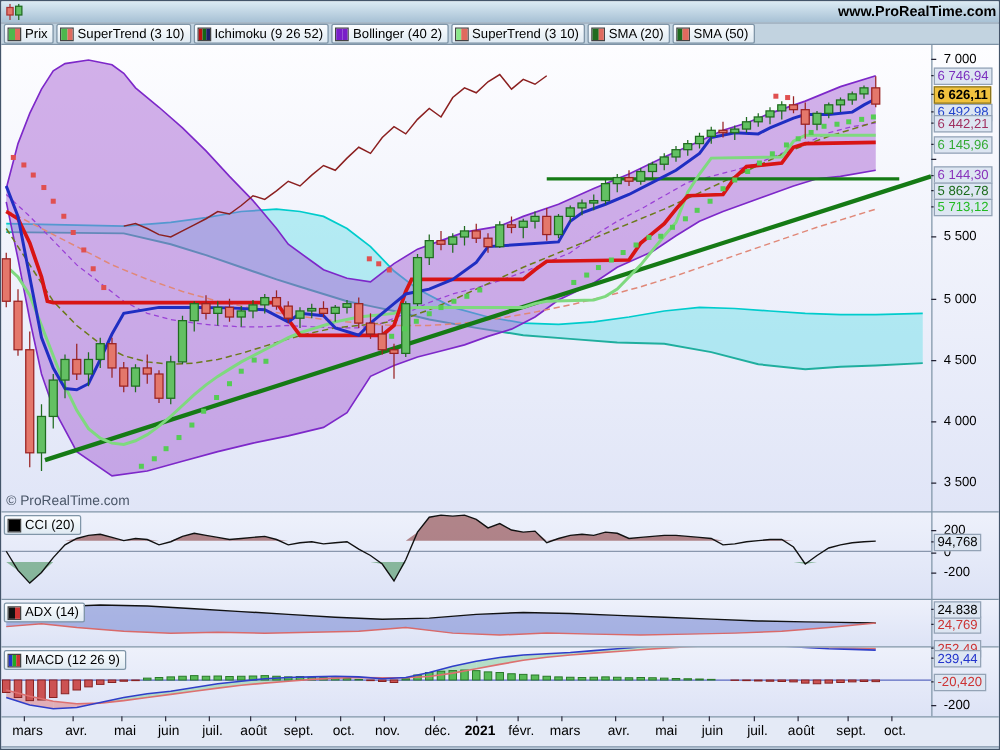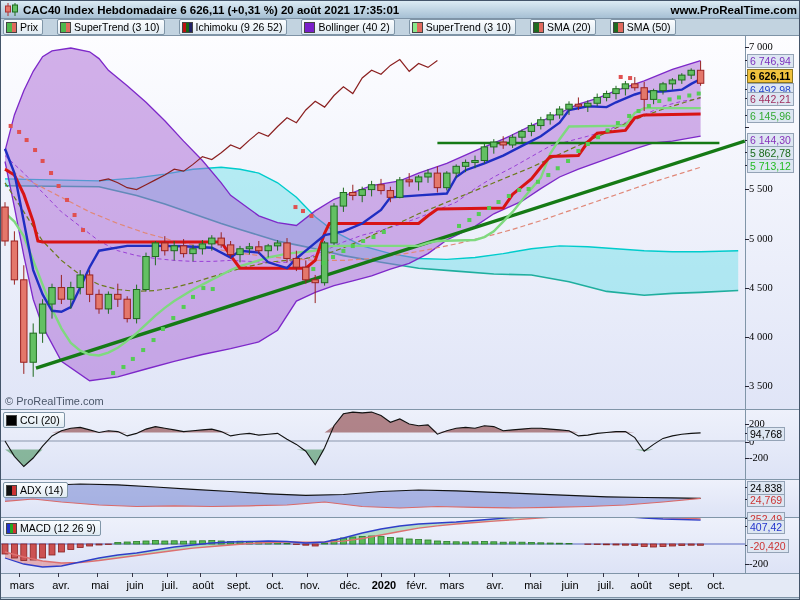--- a/index.html
+++ b/index.html
@@ -7,29 +7,29 @@
        font-family:"Liberation Sans",sans-serif;border:1px solid #44556a;box-sizing:border-box;
        background:linear-gradient(#fbfcff,#dfe4f6);}
   .abs{position:absolute;}
   #titlebar{left:0;top:0;width:800px;height:17px;
      background:linear-gradient(#dcebf4,#a6c0d4);border-bottom:1px solid #7e93a6;
      display:flex;align-items:center;font-size:11.5px;font-weight:bold;color:#000;}
   #titlebar .ttl{margin-left:22px;}
   #titlebar .site{margin-left:auto;margin-right:4px;}
   #legendbar{left:0;top:18px;width:800px;height:17px;background:#c2d3e0;
      border-bottom:1px solid #7e93a6;display:flex;align-items:center;padding-left:2px;box-sizing:border-box;}
-  .chip{display:inline-flex;align-items:center;height:14px;margin-right:14px;padding:0 4px 0 2px;
+  .chip{display:inline-flex;align-items:center;height:14px;margin-right:2px;padding:0 4px 0 2px;
      border:1px solid #8096a8;border-radius:2px;background:linear-gradient(#fbfdff,#dfeaf2);
      font-size:10.5px;color:#000;white-space:nowrap;}
   .chip .sw{display:inline-flex;width:9px;height:9px;border:1px solid #444;margin-right:3px;}
   .chip .sw i{flex:1;}
   .panelchip{position:absolute;z-index:6;}
   .pricelabel{position:absolute;left:746px;font-size:10.5px;line-height:12px;white-space:nowrap;}
   .boxed{background:#dde6f2;border:1px solid #94a3b6;padding:0 2px;}
-  .ticktext{color:#000;padding-left:2px;font-family:Liberation Serif, serif;}
+  .ticktext{color:#000;padding-left:8px;}
   .axtick{position:absolute;left:744px;width:4px;height:1px;background:#223;}
   .monthlabel{position:absolute;top:578px;font-size:11px;color:#000;}
   .monthtick{position:absolute;top:572px;width:1px;height:4px;background:#334;}
   .sep{position:absolute;left:0;width:800px;height:1px;background:#8095a8;z-index:5;}
   #vaxis{position:absolute;left:744px;top:35px;width:1px;height:537px;background:#8095a8;z-index:4;}
   #watermark{position:absolute;left:4px;top:394px;font-size:11px;color:#4a5668;z-index:6;}
   #bottomedge{position:absolute;left:0;top:596px;width:800px;height:4px;
      background:linear-gradient(#c3d4e2,#8fa9c0);border-top:1px solid #7e93a6;}
   svg{position:absolute;left:0;top:0;z-index:3;}
   .bg{position:absolute;left:0;width:800px;}
@@ -38,21 +38,20 @@
 <body>
 
 <div id="app">
   <div id="titlebar" class="abs">
     <svg class="abs" style="left:3px;top:2px" width="16" height="13">
       <line x1="4" y1="0" x2="4" y2="13" stroke="#aa3333" stroke-width="1"></line>
       <rect x="1.5" y="3" width="5" height="6" fill="#e4776b" stroke="#aa3333"></rect>
       <line x1="11" y1="0" x2="11" y2="13" stroke="#1f6b1f" stroke-width="1"></line>
       <rect x="8.5" y="2" width="5" height="7" fill="#63c063" stroke="#1f6b1f"></rect>
     </svg>
-    <span class="ttl">CAC40 Index Hebdomadaire 6 626,11 (+0,31 %) 20 août 2021 17:35:01</span>
     <span class="site">www.ProRealTime.com</span>
   </div>
   <div id="legendbar" class="abs">
       <div class="chip">
         <div class="sw">
           <i style="background: rgb(77, 184, 77);"></i>
           <i style="background: rgb(224, 106, 94);"></i>
         </div>
         <span>Prix</span>
       </div>
@@ -549,21 +548,21 @@
       <div class="pricelabel ticktext" style="top: 435px; z-index: 1;">0</div>
       <div class="axtick" style="top: 441px;"></div>
       <div class="pricelabel ticktext" style="top: 451px; z-index: 1;">-200</div>
       <div class="axtick" style="top: 457px;"></div>
       <div class="pricelabel boxed" style="top: 480px; z-index: 3; color: rgb(0, 0, 0);">24.838</div>
       <div class="axtick" style="top: 486px;"></div>
       <div class="pricelabel boxed" style="top: 492px; z-index: 2; color: rgb(204, 51, 51);">24,769</div>
       <div class="axtick" style="top: 498px;"></div>
       <div class="pricelabel boxed" style="top: 511px; z-index: 2; color: rgb(204, 51, 51);">252,49</div>
       <div class="axtick" style="top: 517px;"></div>
-      <div class="pricelabel boxed" style="top: 519px; z-index: 3; color: rgb(34, 51, 204);">407,42</div>
+      <div class="pricelabel boxed" style="top: 519px; z-index: 3; color: rgb(34, 51, 204);">239,44</div>
       <div class="axtick" style="top: 525px;"></div>
       <div class="pricelabel boxed" style="top: 538px; z-index: 2; color: rgb(204, 51, 51);">-20,420</div>
       <div class="axtick" style="top: 544px;"></div>
       <div class="pricelabel ticktext" style="top: 557px; z-index: 1;">-200</div>
       <div class="axtick" style="top: 563px;"></div>
       <div class="monthlabel" style="left: 4px; width: 34px; text-align: center; font-weight: normal;">mars</div>
       <div class="monthtick" style="left: 18px;"></div>
       <div class="monthlabel" style="left: 43px; width: 34px; text-align: center; font-weight: normal;">avr.</div>
       <div class="monthtick" style="left: 57px;"></div>
       <div class="monthlabel" style="left: 82px; width: 34px; text-align: center; font-weight: normal;">mai</div>
@@ -575,21 +574,21 @@
       <div class="monthlabel" style="left: 185px; width: 34px; text-align: center; font-weight: normal;">août</div>
       <div class="monthtick" style="left: 199px;"></div>
       <div class="monthlabel" style="left: 221px; width: 34px; text-align: center; font-weight: normal;">sept.</div>
       <div class="monthtick" style="left: 235px;"></div>
       <div class="monthlabel" style="left: 257px; width: 34px; text-align: center; font-weight: normal;">oct.</div>
       <div class="monthtick" style="left: 271px;"></div>
       <div class="monthlabel" style="left: 292px; width: 34px; text-align: center; font-weight: normal;">nov.</div>
       <div class="monthtick" style="left: 306px;"></div>
       <div class="monthlabel" style="left: 332px; width: 34px; text-align: center; font-weight: normal;">déc.</div>
       <div class="monthtick" style="left: 346px;"></div>
-      <div class="monthlabel" style="left: 366px; width: 34px; text-align: center; font-weight: bold;">2020</div>
+      <div class="monthlabel" style="left: 366px; width: 34px; text-align: center; font-weight: bold;">2021</div>
       <div class="monthtick" style="left: 380px;"></div>
       <div class="monthlabel" style="left: 399px; width: 34px; text-align: center; font-weight: normal;">févr.</div>
       <div class="monthtick" style="left: 413px;"></div>
       <div class="monthlabel" style="left: 434px; width: 34px; text-align: center; font-weight: normal;">mars</div>
       <div class="monthtick" style="left: 448px;"></div>
       <div class="monthlabel" style="left: 477px; width: 34px; text-align: center; font-weight: normal;">avr.</div>
       <div class="monthtick" style="left: 491px;"></div>
       <div class="monthlabel" style="left: 515px; width: 34px; text-align: center; font-weight: normal;">mai</div>
       <div class="monthtick" style="left: 529px;"></div>
       <div class="monthlabel" style="left: 552px; width: 34px; text-align: center; font-weight: normal;">juin</div>

